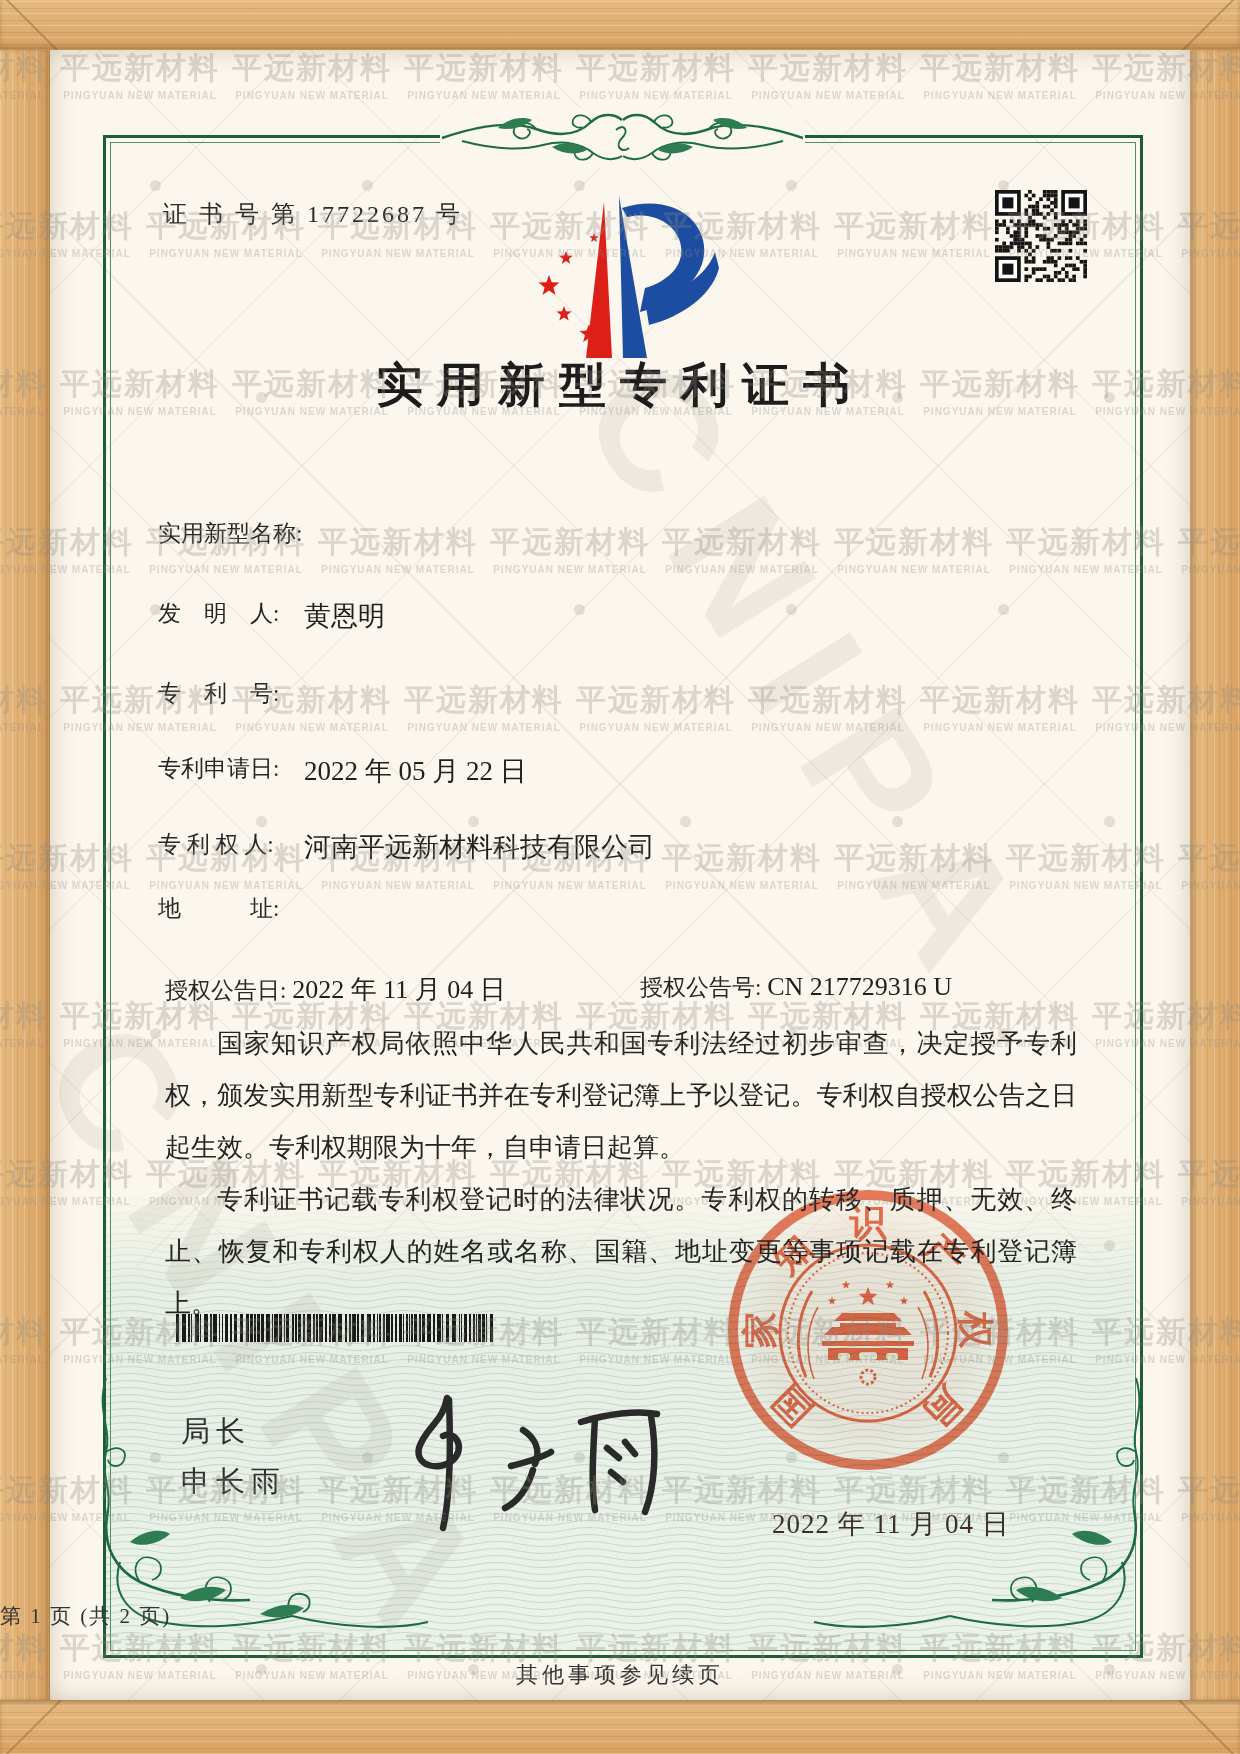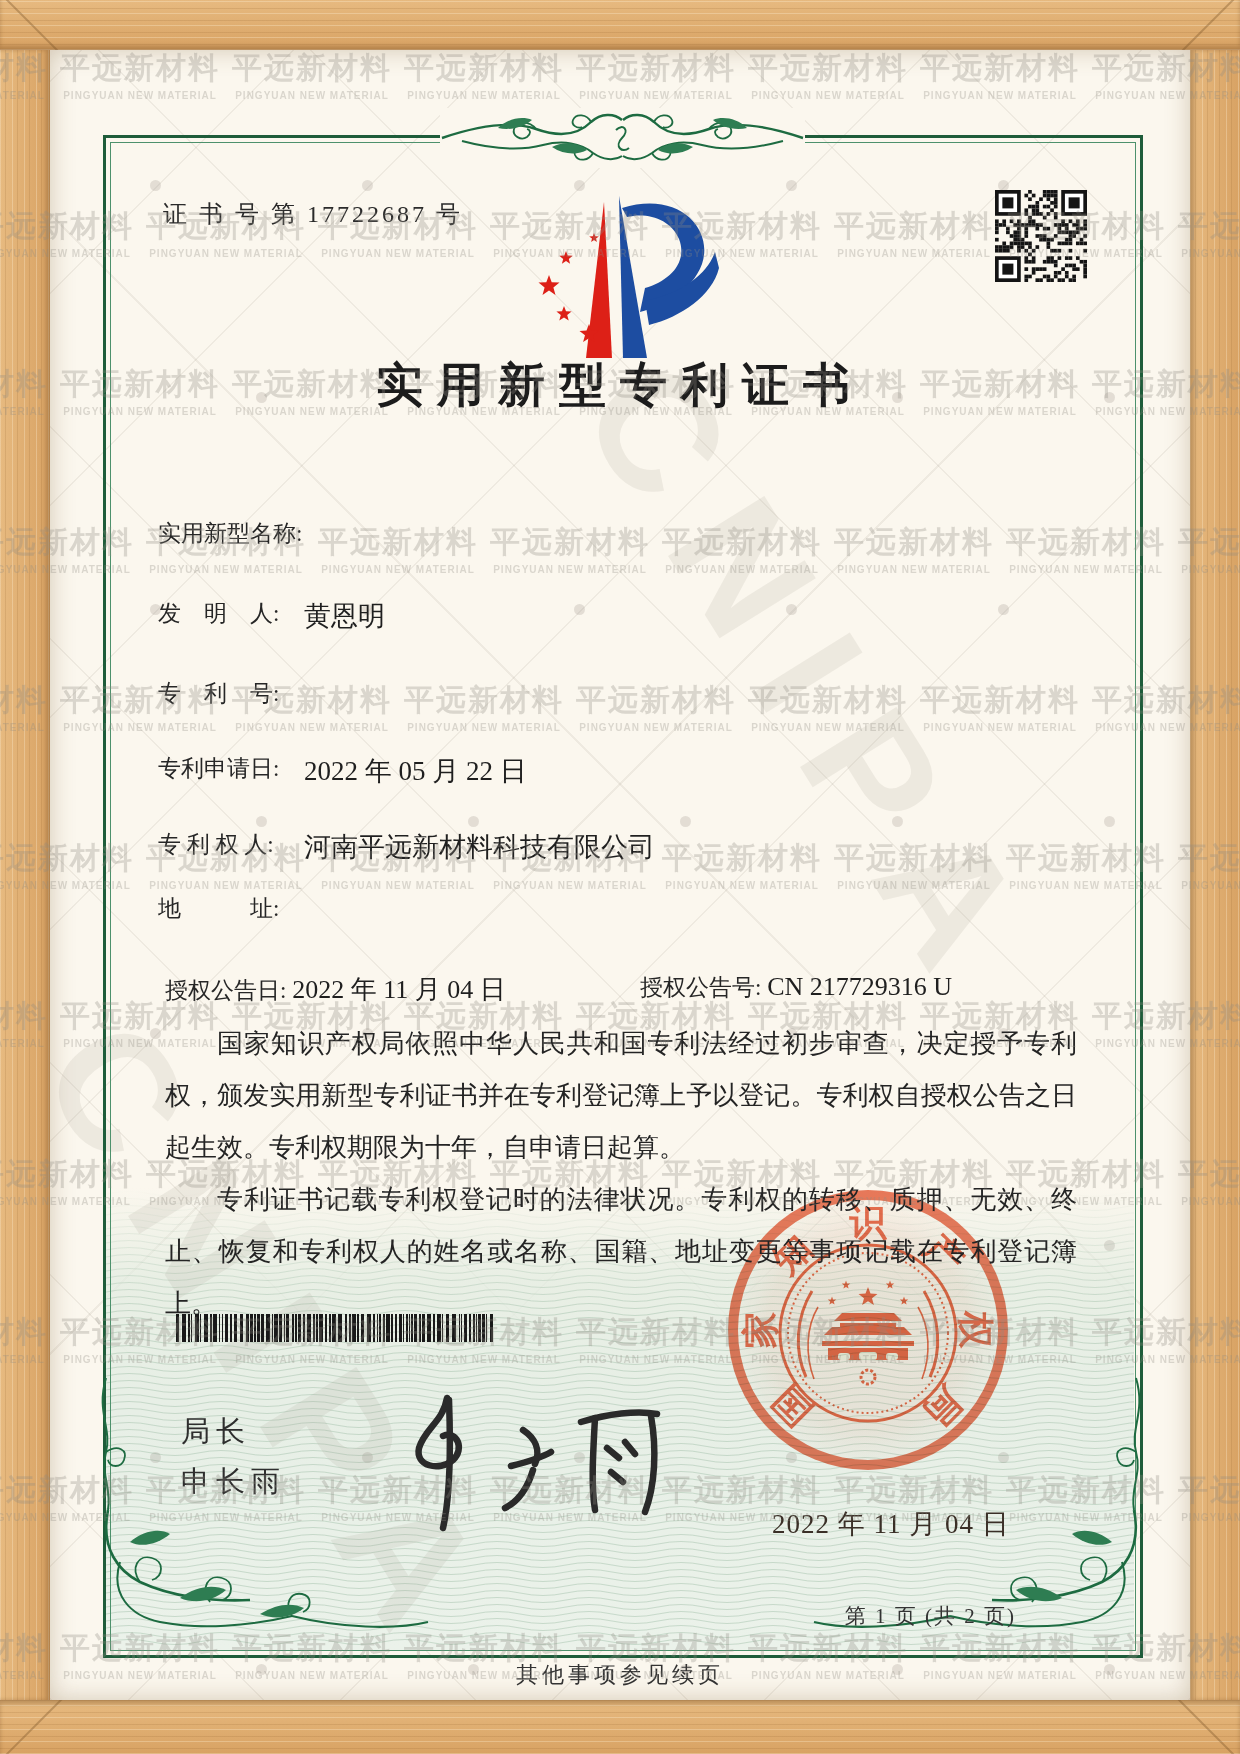--- a/index.html
+++ b/index.html
@@ -42,21 +42,21 @@
   #grant-right{left:640px;top:972px}
   .glabel{font-size:23px;color:#262626}
   .gvalue{font-size:26px;color:#1f1f1f}
   #body-text{left:165px;top:1018px;width:912px;font-size:26px;line-height:52px;
              text-align:justify;color:#242424}
   #body-text p{margin:0;text-indent:2em}
   #commissioner-title{left:181px;top:1412px;font-size:29px;letter-spacing:6px;color:#2e2e2e;
       font-family:"Liberation Sans","DejaVu Sans",sans-serif}
   #commissioner-name{left:181px;top:1462px;font-size:29px;letter-spacing:6px;color:#2e2e2e;
       font-family:"Liberation Sans","DejaVu Sans",sans-serif}
-  #footer-page{left:0;top:1602px;width:1016px;text-align:right;font-size:21px;letter-spacing:2px;color:#333}
+  #footer-page{left:0;top:1602px;width:1016px;text-align:left;font-size:21px;letter-spacing:2px;color:#333}
   #continuation{left:0;top:1660px;width:1240px;text-align:center;font-size:22px;letter-spacing:4px;color:#333}
   
   #seal{left:728px;top:1190px;width:280px;height:280px;z-index:5;mix-blend-mode:multiply;opacity:.93}
   #seal-ring{position:absolute;inset:0;border:10px solid rgba(232,96,60,.88);border-radius:50%;
       background:radial-gradient(circle, rgba(238,118,86,.10) 55%, rgba(238,118,86,.02) 72%)}
   .seal-ch{position:absolute;left:50%;top:50%;width:40px;height:40px;margin:-20px 0 0 -20px;
       font-size:37px;font-weight:700;color:rgba(230,88,52,.92);text-align:center;line-height:40px}
   #seal-date{left:772px;top:1506px;width:260px;font-size:27px;letter-spacing:1px;color:#3a2f27;z-index:7}
   
   #wm-layer{left:0;top:0;width:1240px;height:1754px;z-index:10;pointer-events:none}

